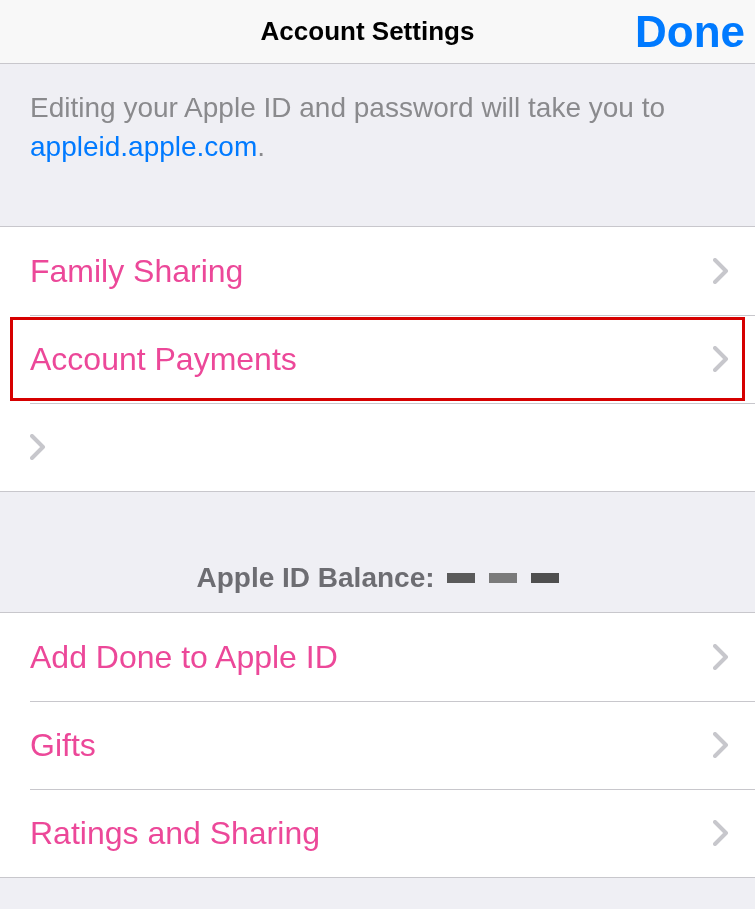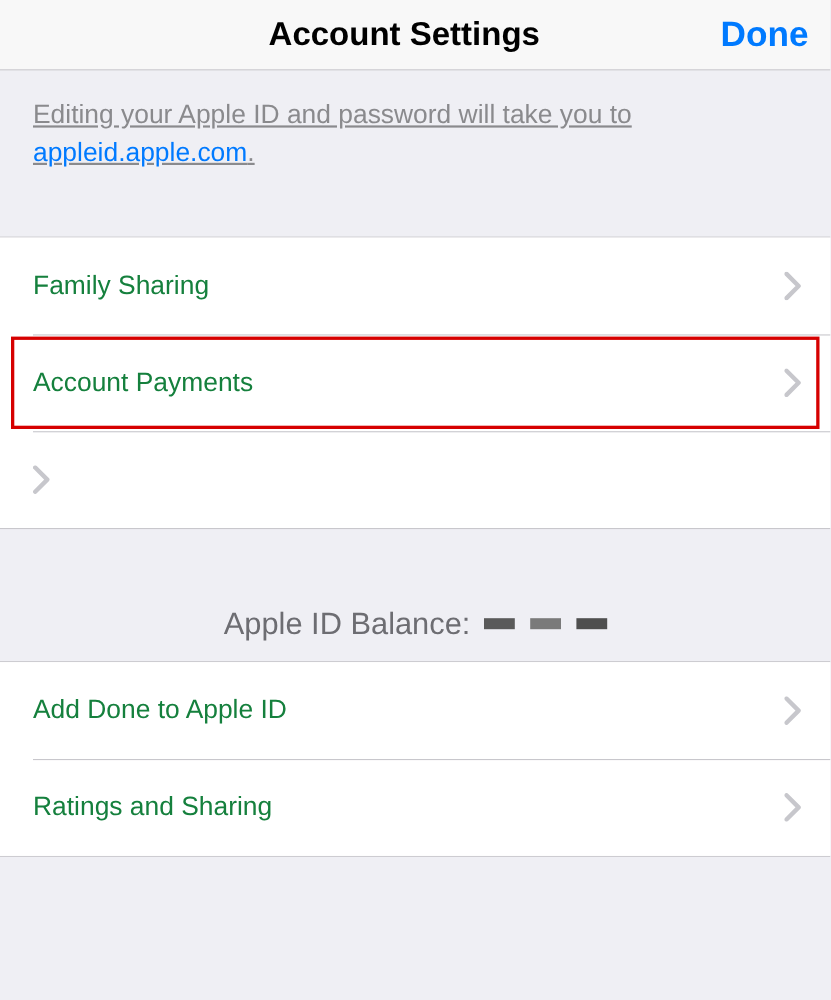--- a/index.html
+++ b/index.html
@@ -20,39 +20,38 @@
       justify-content: space-between;
       height: 64px;
       border-bottom: 1px solid #c8c7cc;
       background: #f8f8f8;
       padding: 0 20px;
     }
     .header-spacer {
       width: 80px;
     }
     .header-title {
-      font-size: 30px;
+      font-size: 26px;
       font-weight: 700;
       color: #000;
       text-align: left;
     }
     .header-done {
-      font-size: 32px;
+      font-size: 44px;
       font-weight: 600;
       color: #007aff;
       cursor: pointer;
       width: 100px;
       text-align: right;
     }
     .info-text {
       padding: 24px 30px 60px 30px;
-      font-size: 24px;
+      font-size: 28px;
       color: #8a8a8d;
       line-height: 1.4;
-      text-decoration: underline;
     }
     .info-link {
       color: #007aff;
       cursor: pointer;
     }
     .section {
       background: #fff;
       border-top: 1px solid #c8c7cc;
       border-bottom: 1px solid #c8c7cc;
     }
@@ -71,22 +70,22 @@
     .row + .row::before {
       content: '';
       position: absolute;
       top: 0;
       left: 30px;
       right: 0;
       height: 1px;
       background: #c8c7cc;
     }
     .row-label {
-      font-size: 24px;
-      color: #15803d;
+      font-size: 32px;
+      color: #ec4899;
     }
     .chevron {
       color: #c7c7cc;
     }
     .chevron svg {
       display: block;
     }
     .highlight {
       position: relative;
     }
@@ -101,20 +100,21 @@
     }
     .balance-header {
       padding: 70px 20px 18px 20px;
       text-align: center;
       font-size: 28px;
       color: #6d6d72;
       display: flex;
       justify-content: center;
       align-items: center;
       gap: 8px;
+      font-weight: bold;
     }
     .redacted-blocks {
       display: inline-flex;
       gap: 14px;
       align-items: center;
       margin-left: 4px;
     }
     .redacted-block {
       display: inline-block;
       height: 10px;
@@ -179,20 +179,28 @@
 <div class="section">
   <div class="row">
     <span class="row-label">Add Done to Apple ID</span>
     <span class="chevron">
       <svg width="16" height="26" viewBox="0 0 16 26">
           <path d="M2 2 L13 13 L2 24" stroke="#c7c7cc" stroke-width="4" fill="none" stroke-linecap="round" stroke-linejoin="round"></path>
         </svg>
     </span>
   </div>
   <div class="row">
+    <span class="row-label">Gifts</span>
+    <span class="chevron">
+      <svg width="16" height="26" viewBox="0 0 16 26">
+          <path d="M2 2 L13 13 L2 24" stroke="#c7c7cc" stroke-width="4" fill="none" stroke-linecap="round" stroke-linejoin="round"></path>
+        </svg>
+    </span>
+  </div>
+  <div class="row">
     <span class="row-label">Ratings and Sharing</span>
     <span class="chevron">
       <svg width="16" height="26" viewBox="0 0 16 26">
           <path d="M2 2 L13 13 L2 24" stroke="#c7c7cc" stroke-width="4" fill="none" stroke-linecap="round" stroke-linejoin="round"></path>
         </svg>
     </span>
   </div>
 </div>
 
 <div class="bottom-space"></div>

